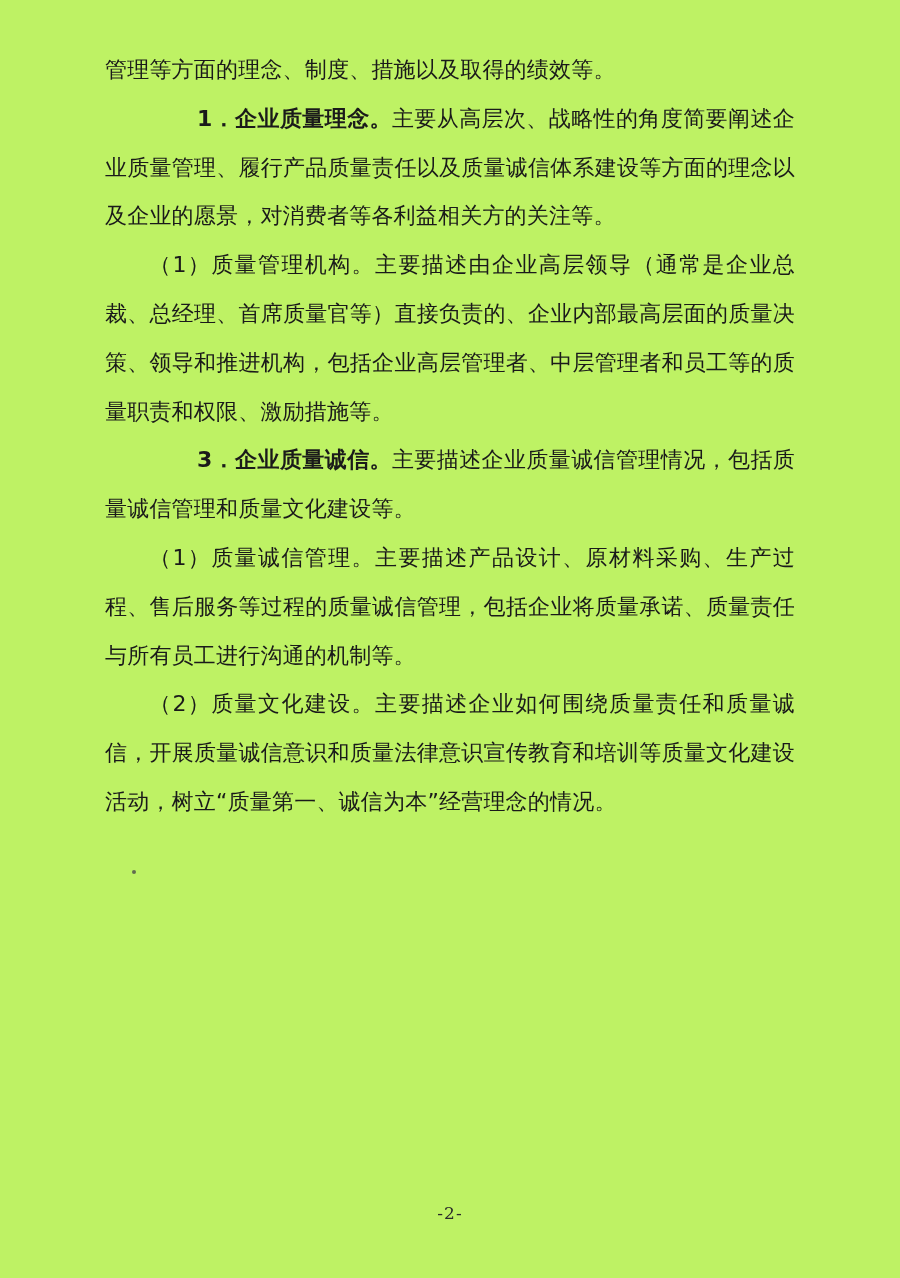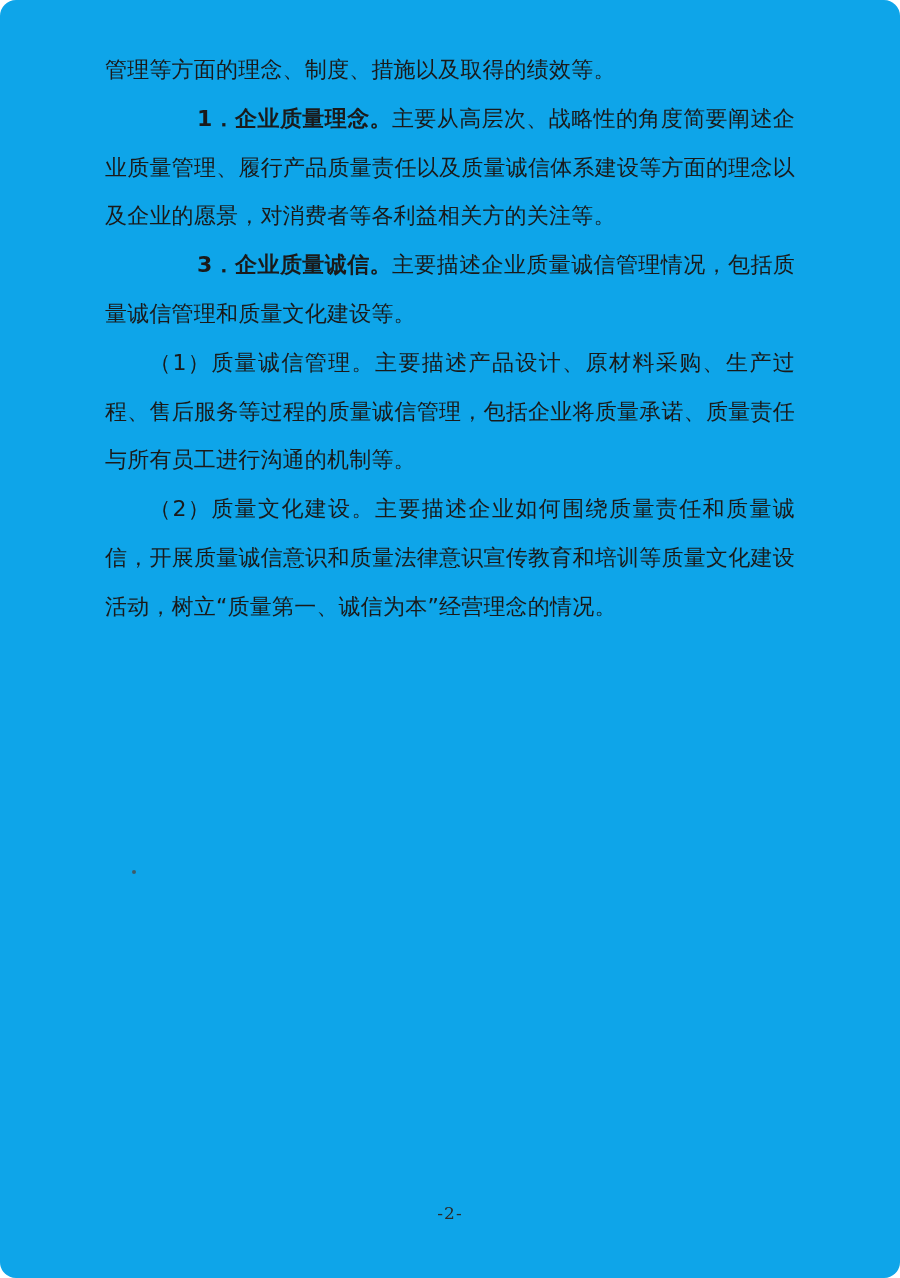--- a/index.html
+++ b/index.html
@@ -58,23 +58,24 @@
     width: 4px;
     height: 4px;
     border-radius: 50%;
     background: #4a4a4a;
     opacity: 0.8;
   }
 </style>
 </head>
 <body>
 
-<div class="page" style="background: #0ea5e9; border-radius: 16px;">
+<div class="page" style="background: #bef264;">
   <div class="content" id="content" style="color: rgb(26, 26, 26);">
       <p class="para"><span class="run">管理等方面的理念、制度、措施以及取得的绩效等。</span></p>
       <p class="para indent"><span class="run bold">1．企业质量理念。</span><span class="run">主要从高层次、战略性的角度简要阐述企业质量管理、履行产品质量责任以及质量诚信体系建设等方面的理念以及企业的愿景，对消费者等各利益相关方的关注等。</span></p>
+      <p class="para indent"><span class="run">（1）质量管理机构。主要描述由企业高层领导（通常是企业总裁、总经理、首席质量官等）直接负责的、企业内部最高层面的质量决策、领导和推进机构，包括企业高层管理者、中层管理者和员工等的质量职责和权限、激励措施等。</span></p>
       <p class="para indent"><span class="run bold">3．企业质量诚信。</span><span class="run">主要描述企业质量诚信管理情况，包括质量诚信管理和质量文化建设等。</span></p>
       <p class="para indent"><span class="run">（1）质量诚信管理。主要描述产品设计、原材料采购、生产过程、售后服务等过程的质量诚信管理，包括企业将质量承诺、质量责任与所有员工进行沟通的机制等。</span></p>
       <p class="para indent"><span class="run">（2）质量文化建设。主要描述企业如何围绕质量责任和质量诚信，开展质量诚信意识和质量法律意识宣传教育和培训等质量文化建设活动，树立“质量第一、诚信为本”经营理念的情况。</span></p>
     </div>
   <div class="artifact-dot"></div>
   <div class="footer">-2-</div>
 </div>
 
 </body></html>

